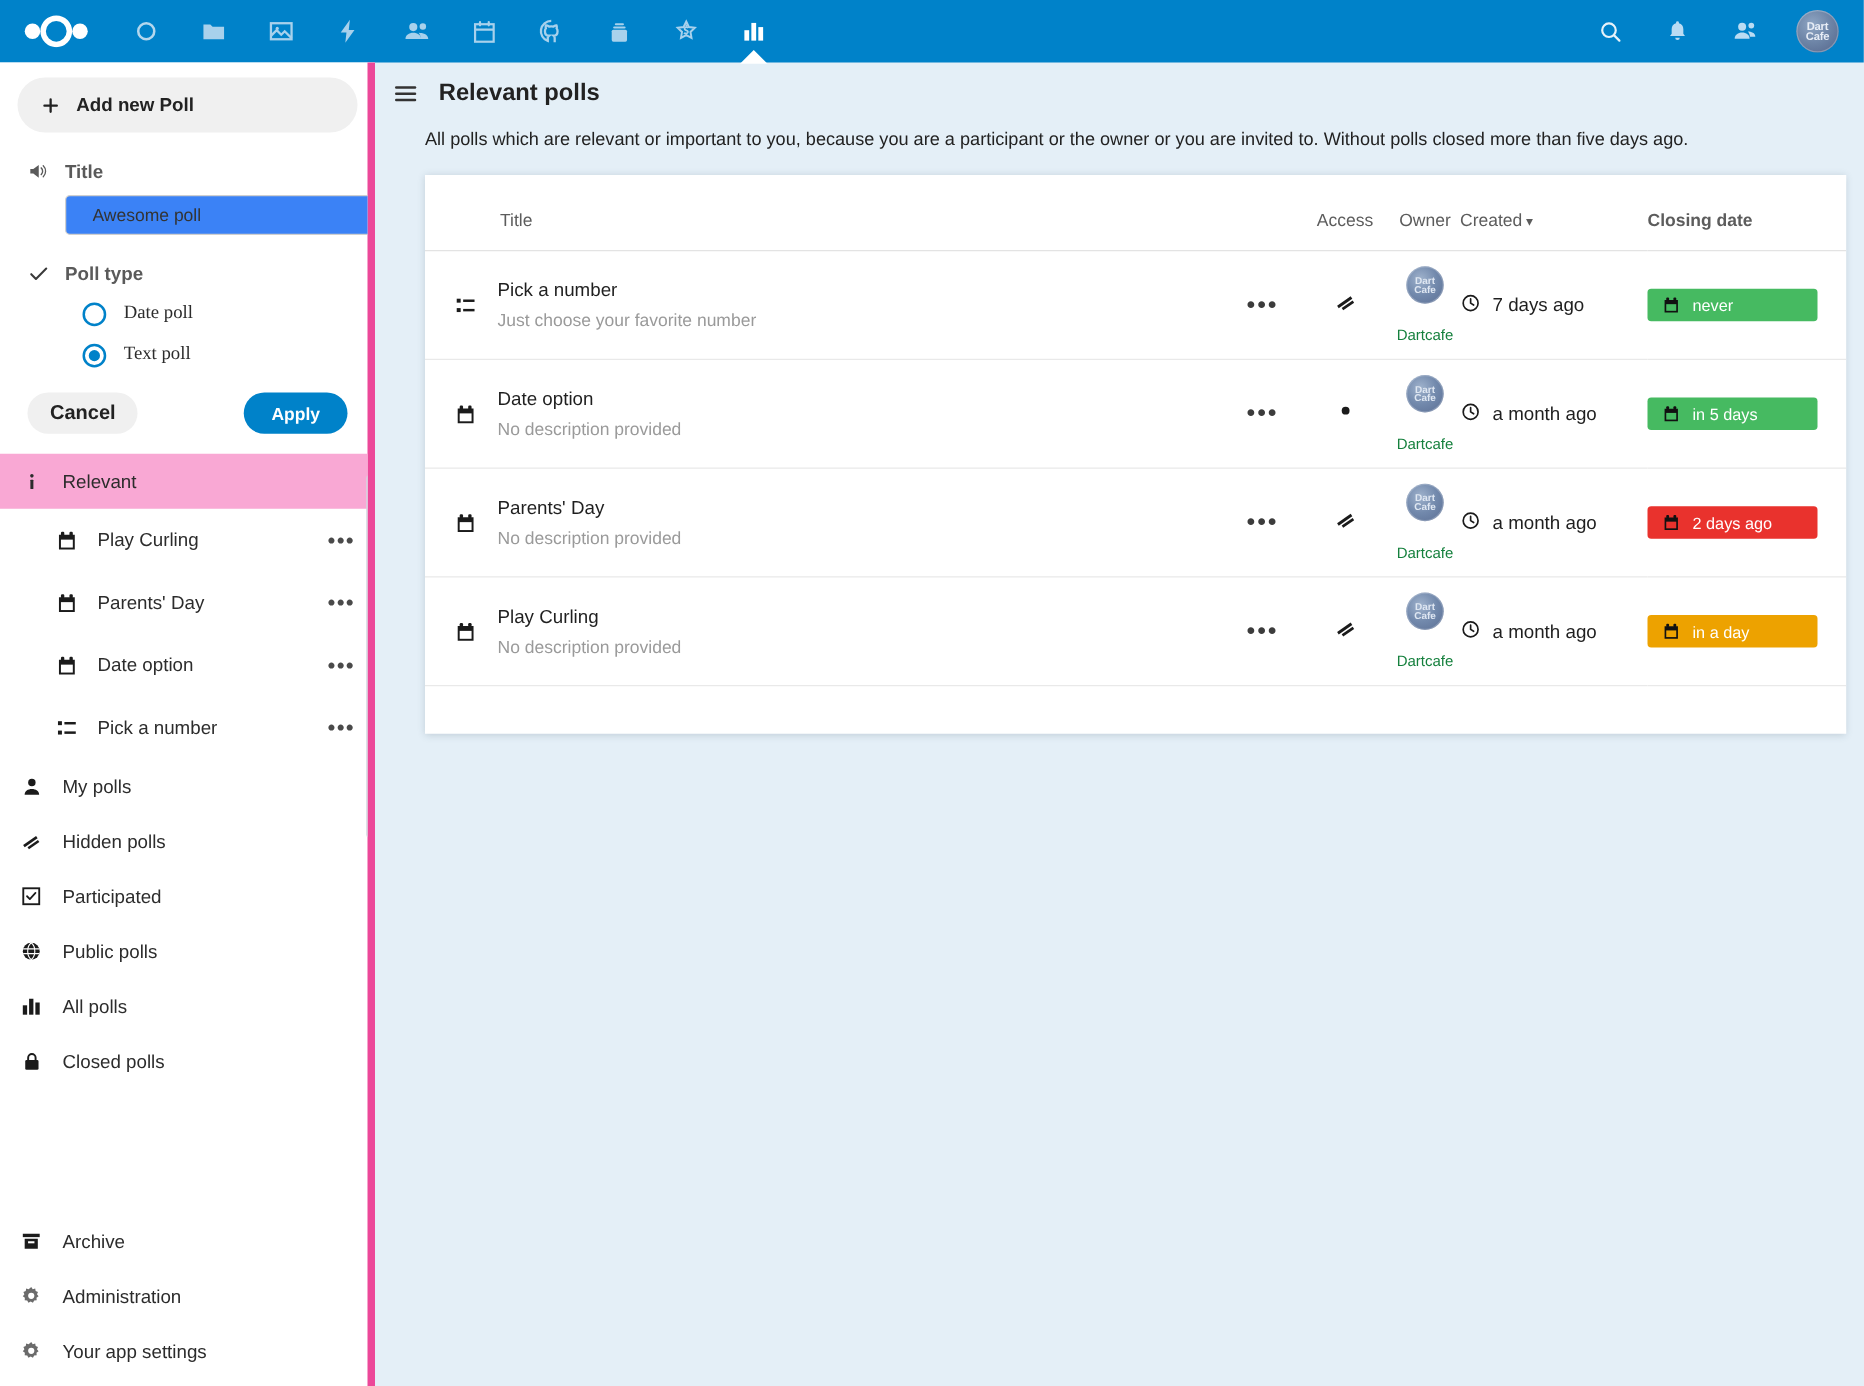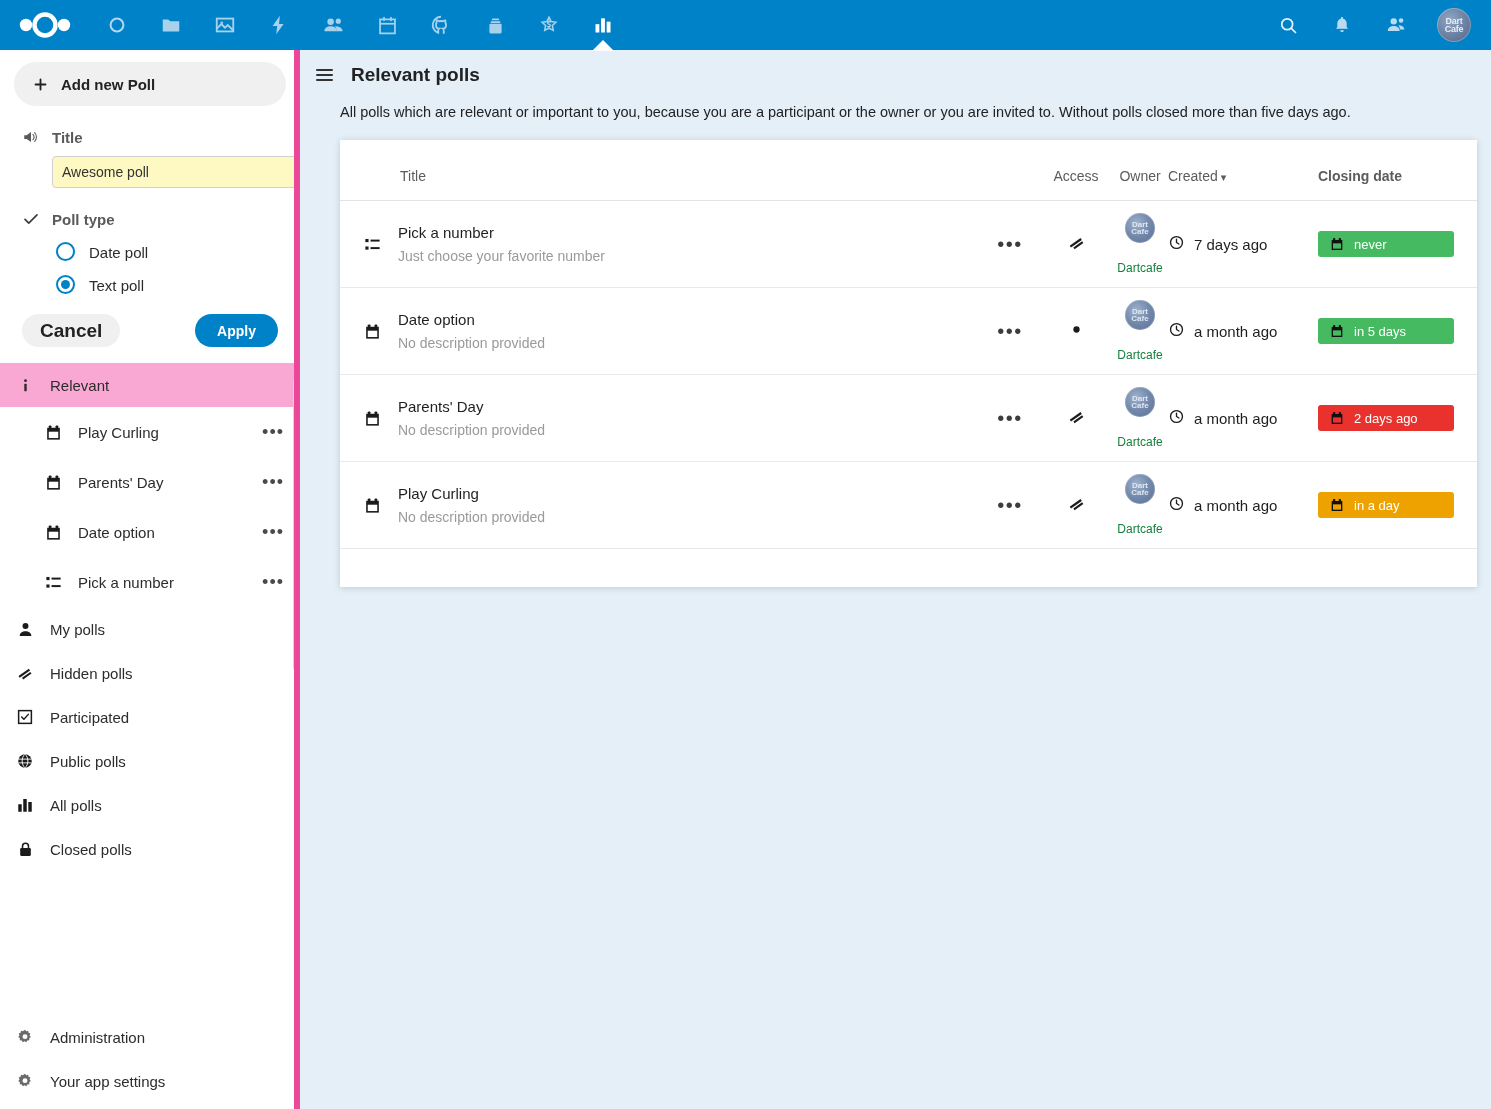--- a/index.html
+++ b/index.html
@@ -78,40 +78,41 @@
   .field-label {
     display: flex; align-items: center; gap: 12px;
     font-size: 15px; font-weight: bold; color: #5a5a5a;
     margin-top: 22px;
   }
   #title-input {
     display: block;
     margin: 10px 0 0 30px;
     width: 255px; height: 32px;
     border: 1px solid #cfcfcf; border-radius: 4px;
-    padding: 0 9px; font-size: 14px; color: #333;
+    padding: 0 21px; font-size: 14px; color: #333;
     font-family: "Liberation Sans", sans-serif;
-    background: #fef9c3;
+    background: #3b82f6;
   }
   .radio-row {
-    display: flex; align-items: flex-end; gap: 14px;
-    margin: 14px 0 0 34px; font-size: 15px; color: #2c2c2c;
+    display: flex; align-items: flex-start; gap: 14px;
+    margin: 14px 0 0 44px; font-size: 15px; color: #2c2c2c;
     cursor: pointer;
+    font-family: Liberation Serif, serif;
   }
   .radio {
     width: 19px; height: 19px; border-radius: 50%;
     border: 2px solid #0082c9;
     display: flex; align-items: center; justify-content: center;
     flex: none;
   }
   .radio .dot { width: 9px; height: 9px; border-radius: 50%; background: #0082c9; }
   .btn-row { display: flex; align-items: center; justify-content: space-between; margin: 20px 22px 0 22px; }
   #cancel-btn {
     height: 33px; padding: 0 18px; border-radius: 17px;
-    background: #f0f0f0; color: #222; font-size: 19px; font-weight: bold;
+    background: #f0f0f0; color: #222; font-size: 16px; font-weight: bold;
     display: flex; align-items: center; cursor: pointer; border: none;
     font-family: "Liberation Sans", sans-serif;
   }
   #apply-btn {
     height: 33px; padding: 0 22px; border-radius: 17px;
     background: #0082c9; color: #fff; font-size: 14px; font-weight: bold;
     display: flex; align-items: center; cursor: pointer; border: none;
     font-family: "Liberation Sans", sans-serif;
   }
 
@@ -460,20 +461,30 @@
             <path d="M7.8 10V7.4a4.2 4.2 0 0 1 8.4 0V10" fill="none" stroke="#1b1b1b" stroke-width="2.2"></path>
           </svg>
       </span>
       <span class="nv-label">Closed polls</span>
     </div>
   </div>
 
   <div id="sidebar-track"></div>
 
   <div id="sidebar-footer">
+    <div class="nav-item">
+      <span class="nv-ico">
+        <svg width="18" height="18" viewBox="0 0 24 24" fill="#1b1b1b">
+            <rect x="3" y="4" width="18" height="3.6"></rect>
+            <path d="M5 9.2h14V20H5z"></path>
+            <rect x="8.6" y="12" width="6.8" height="2.2" fill="#fff"></rect>
+          </svg>
+      </span>
+      <span class="nv-label">Archive</span>
+    </div>
     <div class="nav-item">
       <span class="nv-ico">
         <svg width="18" height="18" viewBox="0 0 24 24" fill="#6b6b6b">
             <path d="M12 2.2l1.6 2.2 2.6-.7.5 2.7 2.5 1-1.1 2.5 1.7 2.1-2.2 1.6.2 2.7-2.7.2-1.3 2.4-2.4-1.3-2.4 1.3L7.7 16.5 5 16.3l.2-2.7L3 12l1.7-2.1L3.6 7.4l2.5-1 .5-2.7 2.6.7z"></path>
             <circle cx="12" cy="11.5" r="3.3" fill="#fff"></circle>
           </svg>
       </span>
       <span class="nv-label">Administration</span>
     </div>
     <div class="nav-item">

